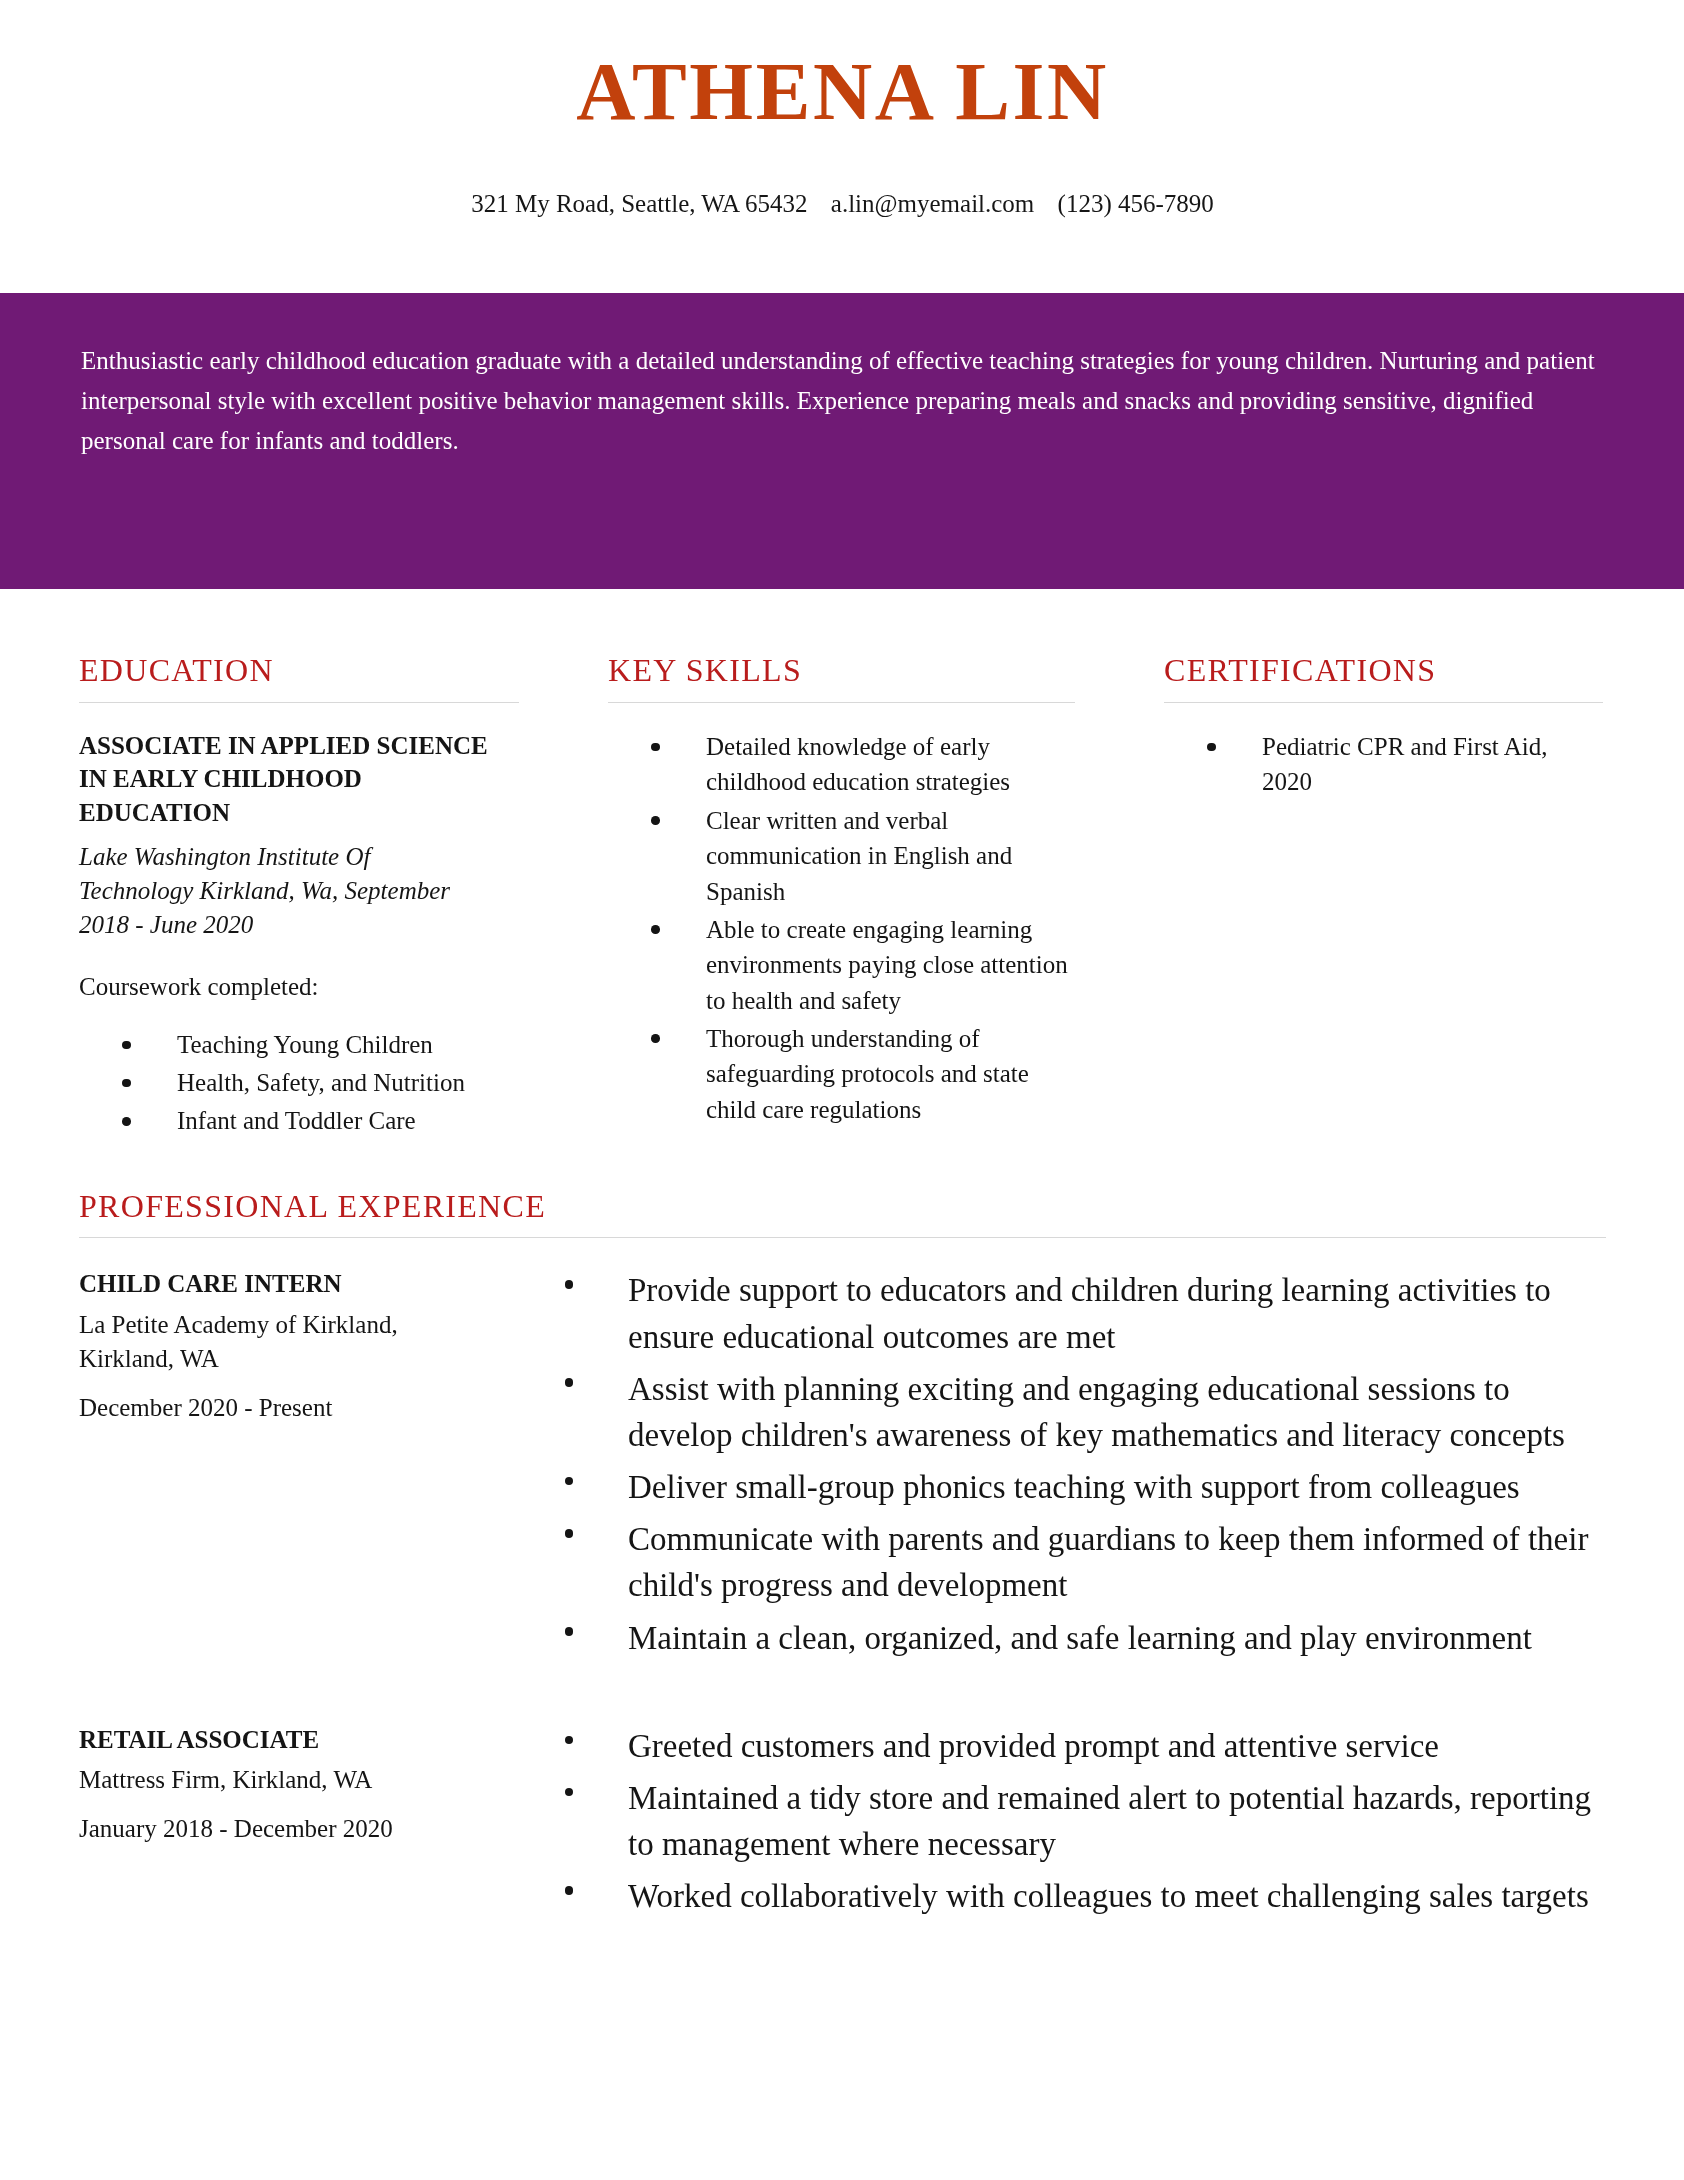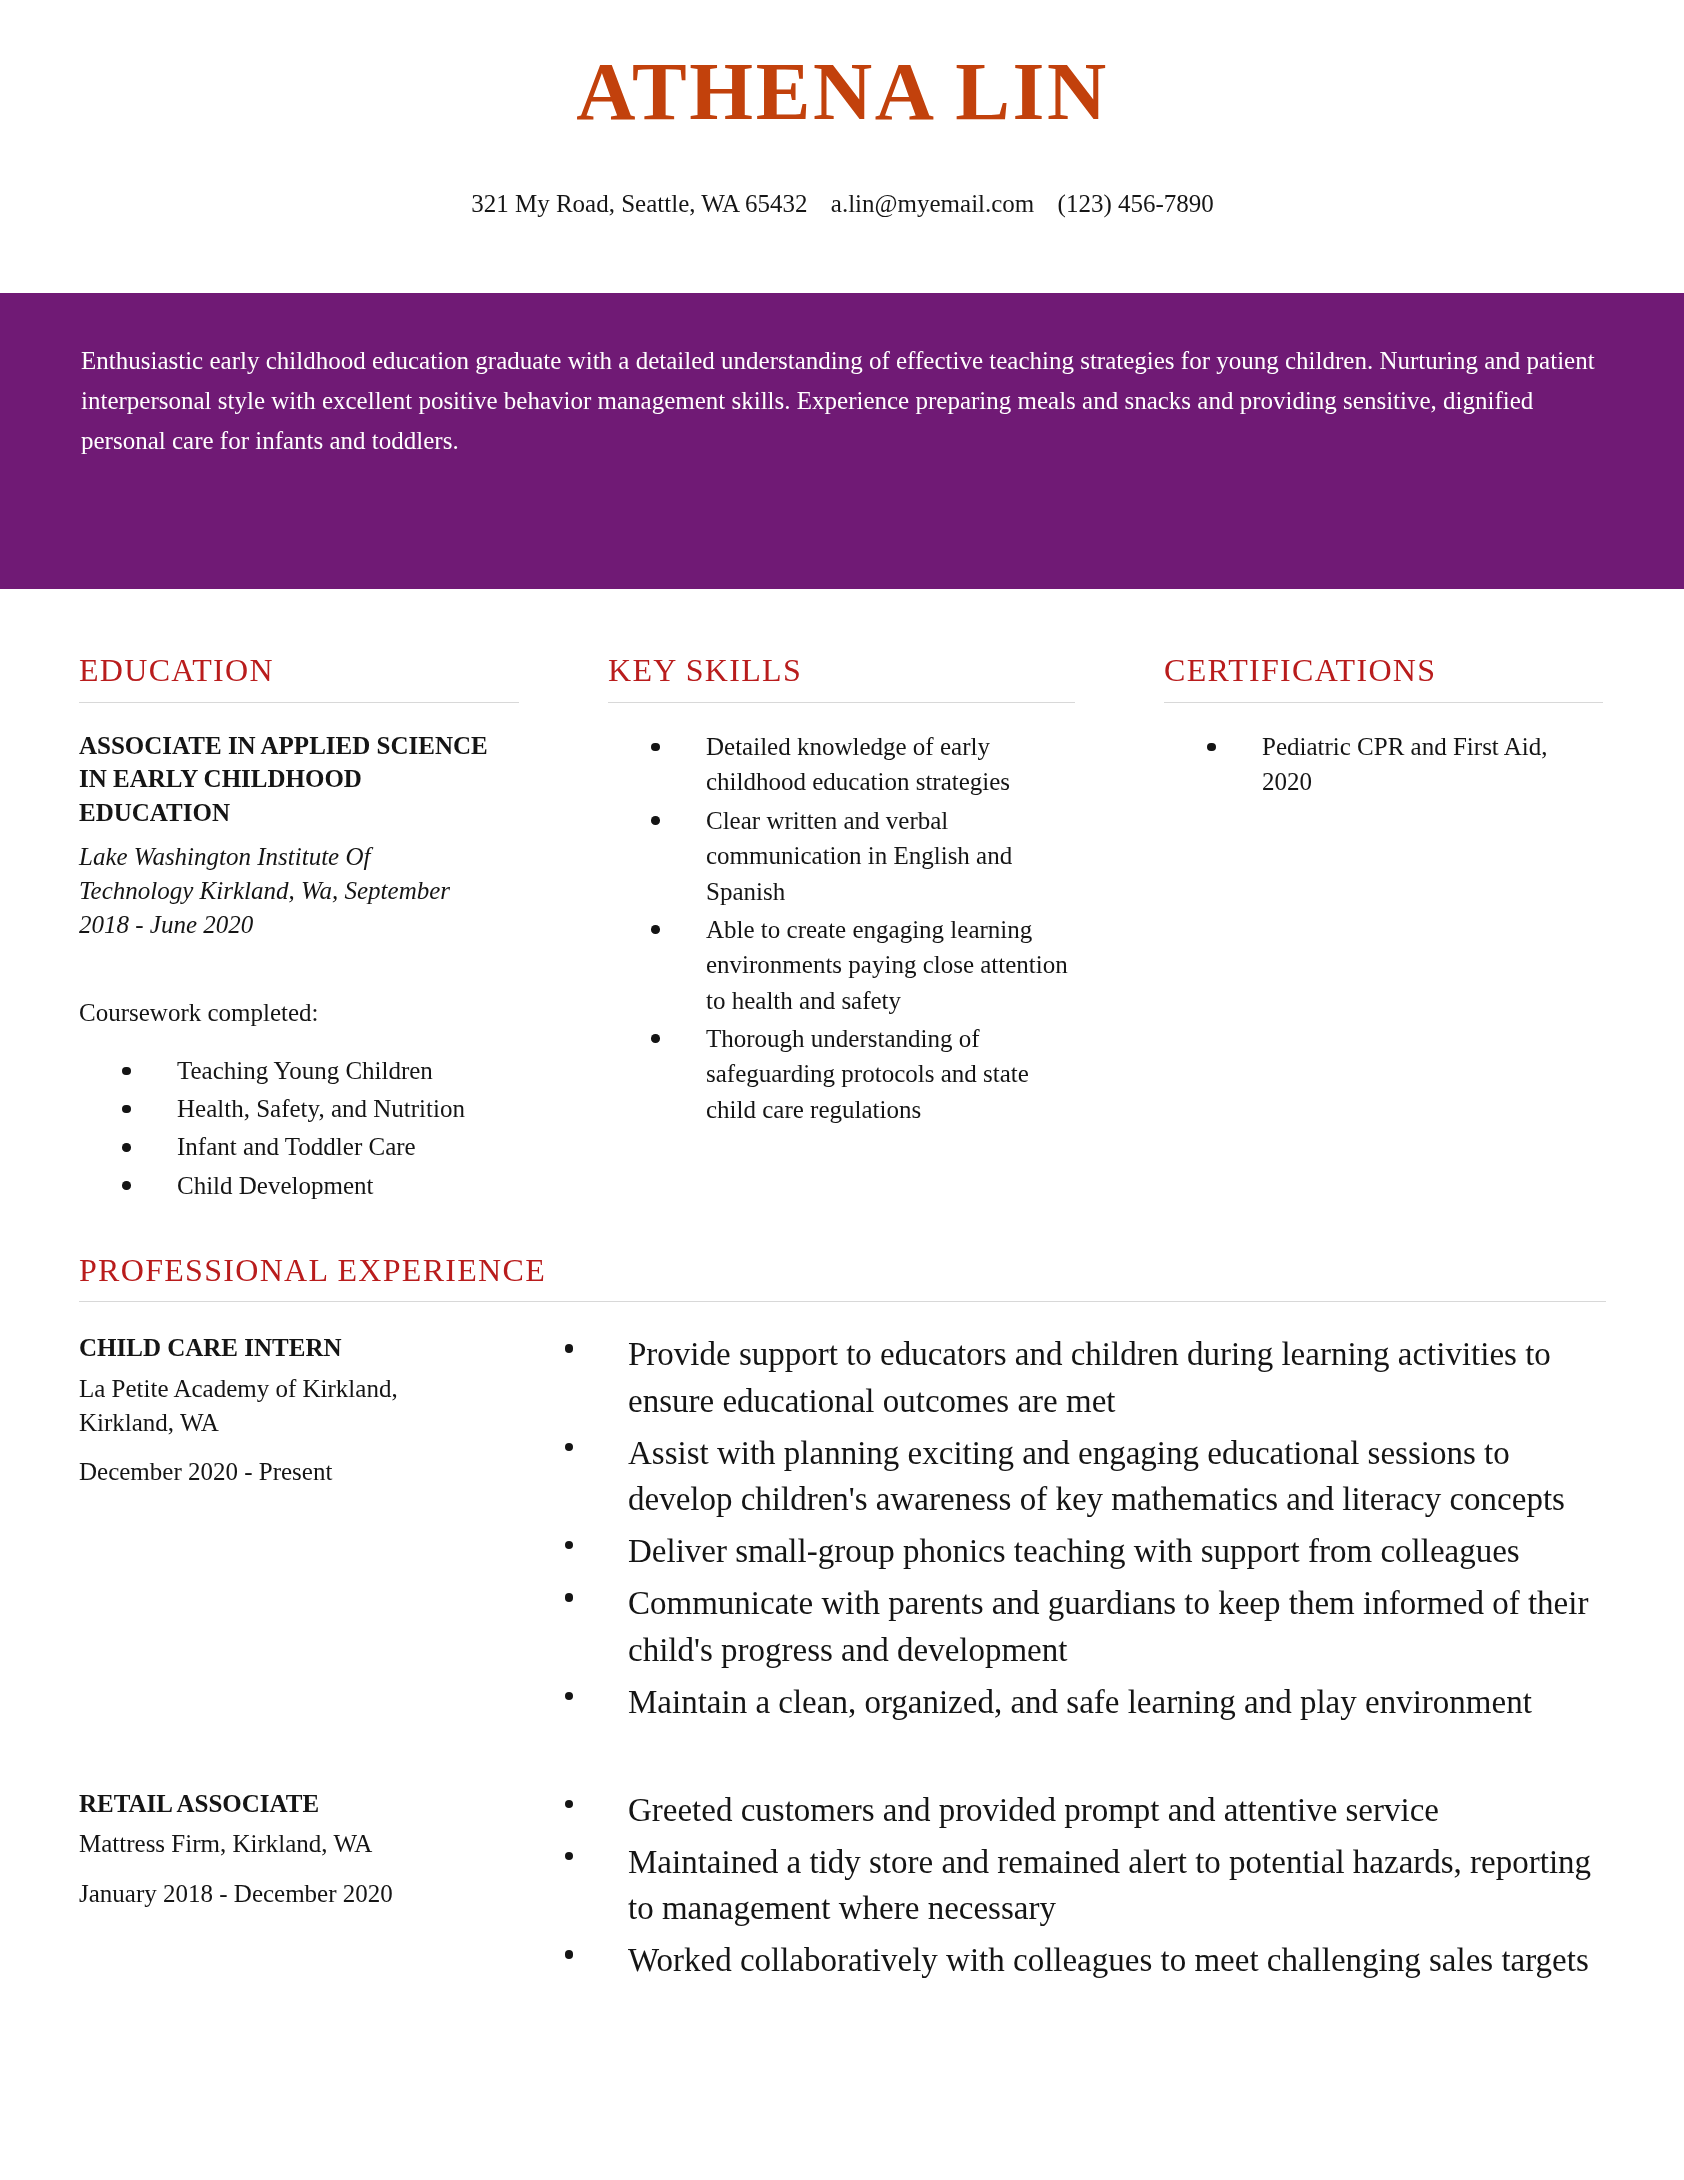--- a/index.html
+++ b/index.html
@@ -73,21 +73,21 @@
     margin-top: 64px;
   }
   .degree { font-size: 25px; font-weight: 700; line-height: 1.35; }
   .school {
     font-size: 25px;
     font-style: italic;
     line-height: 1.35;
     margin-top: 10.2px;
     max-width: 383px;
   }
-  .coursework-label { font-size: 25px; margin-top: 58px; }
+  .coursework-label { font-size: 25px; margin-top: 32px; }
 
   
   .experience { margin-top: 47px; }
   .job {
     display: grid;
     grid-template-columns: 477px 1fr;
     margin-top: 29px;
   }
   .job + .job { margin-top: 56px; }
   .job-title { font-size: 25px; font-weight: 700; line-height: 1.35; }
@@ -136,21 +136,20 @@
 
       <div class="col">
         <h2 class="section-heading">EDUCATION</h2>
         <h3 class="degree">ASSOCIATE IN APPLIED SCIENCE IN EARLY CHILDHOOD EDUCATION</h3>
         <p class="school">Lake Washington Institute Of Technology Kirkland, Wa, September 2018 - June 2020</p>
         <p class="coursework-label">Coursework completed:</p>
         <ul class="dot-list">
           <li>Teaching Young Children</li>
           <li>Health, Safety, and Nutrition</li>
           <li>Infant and Toddler Care</li>
-          <li>Child Development</li>
         </ul>
       </div>
 
       <div class="col">
         <h2 class="section-heading">KEY SKILLS</h2>
         <ul class="dot-list">
           <li>Detailed knowledge of early childhood education strategies</li>
           <li>Clear written and verbal communication in English and Spanish</li>
           <li>Able to create engaging learning environments paying close attention to health and safety</li>
           <li>Thorough understanding of safeguarding protocols and state child care regulations</li>

